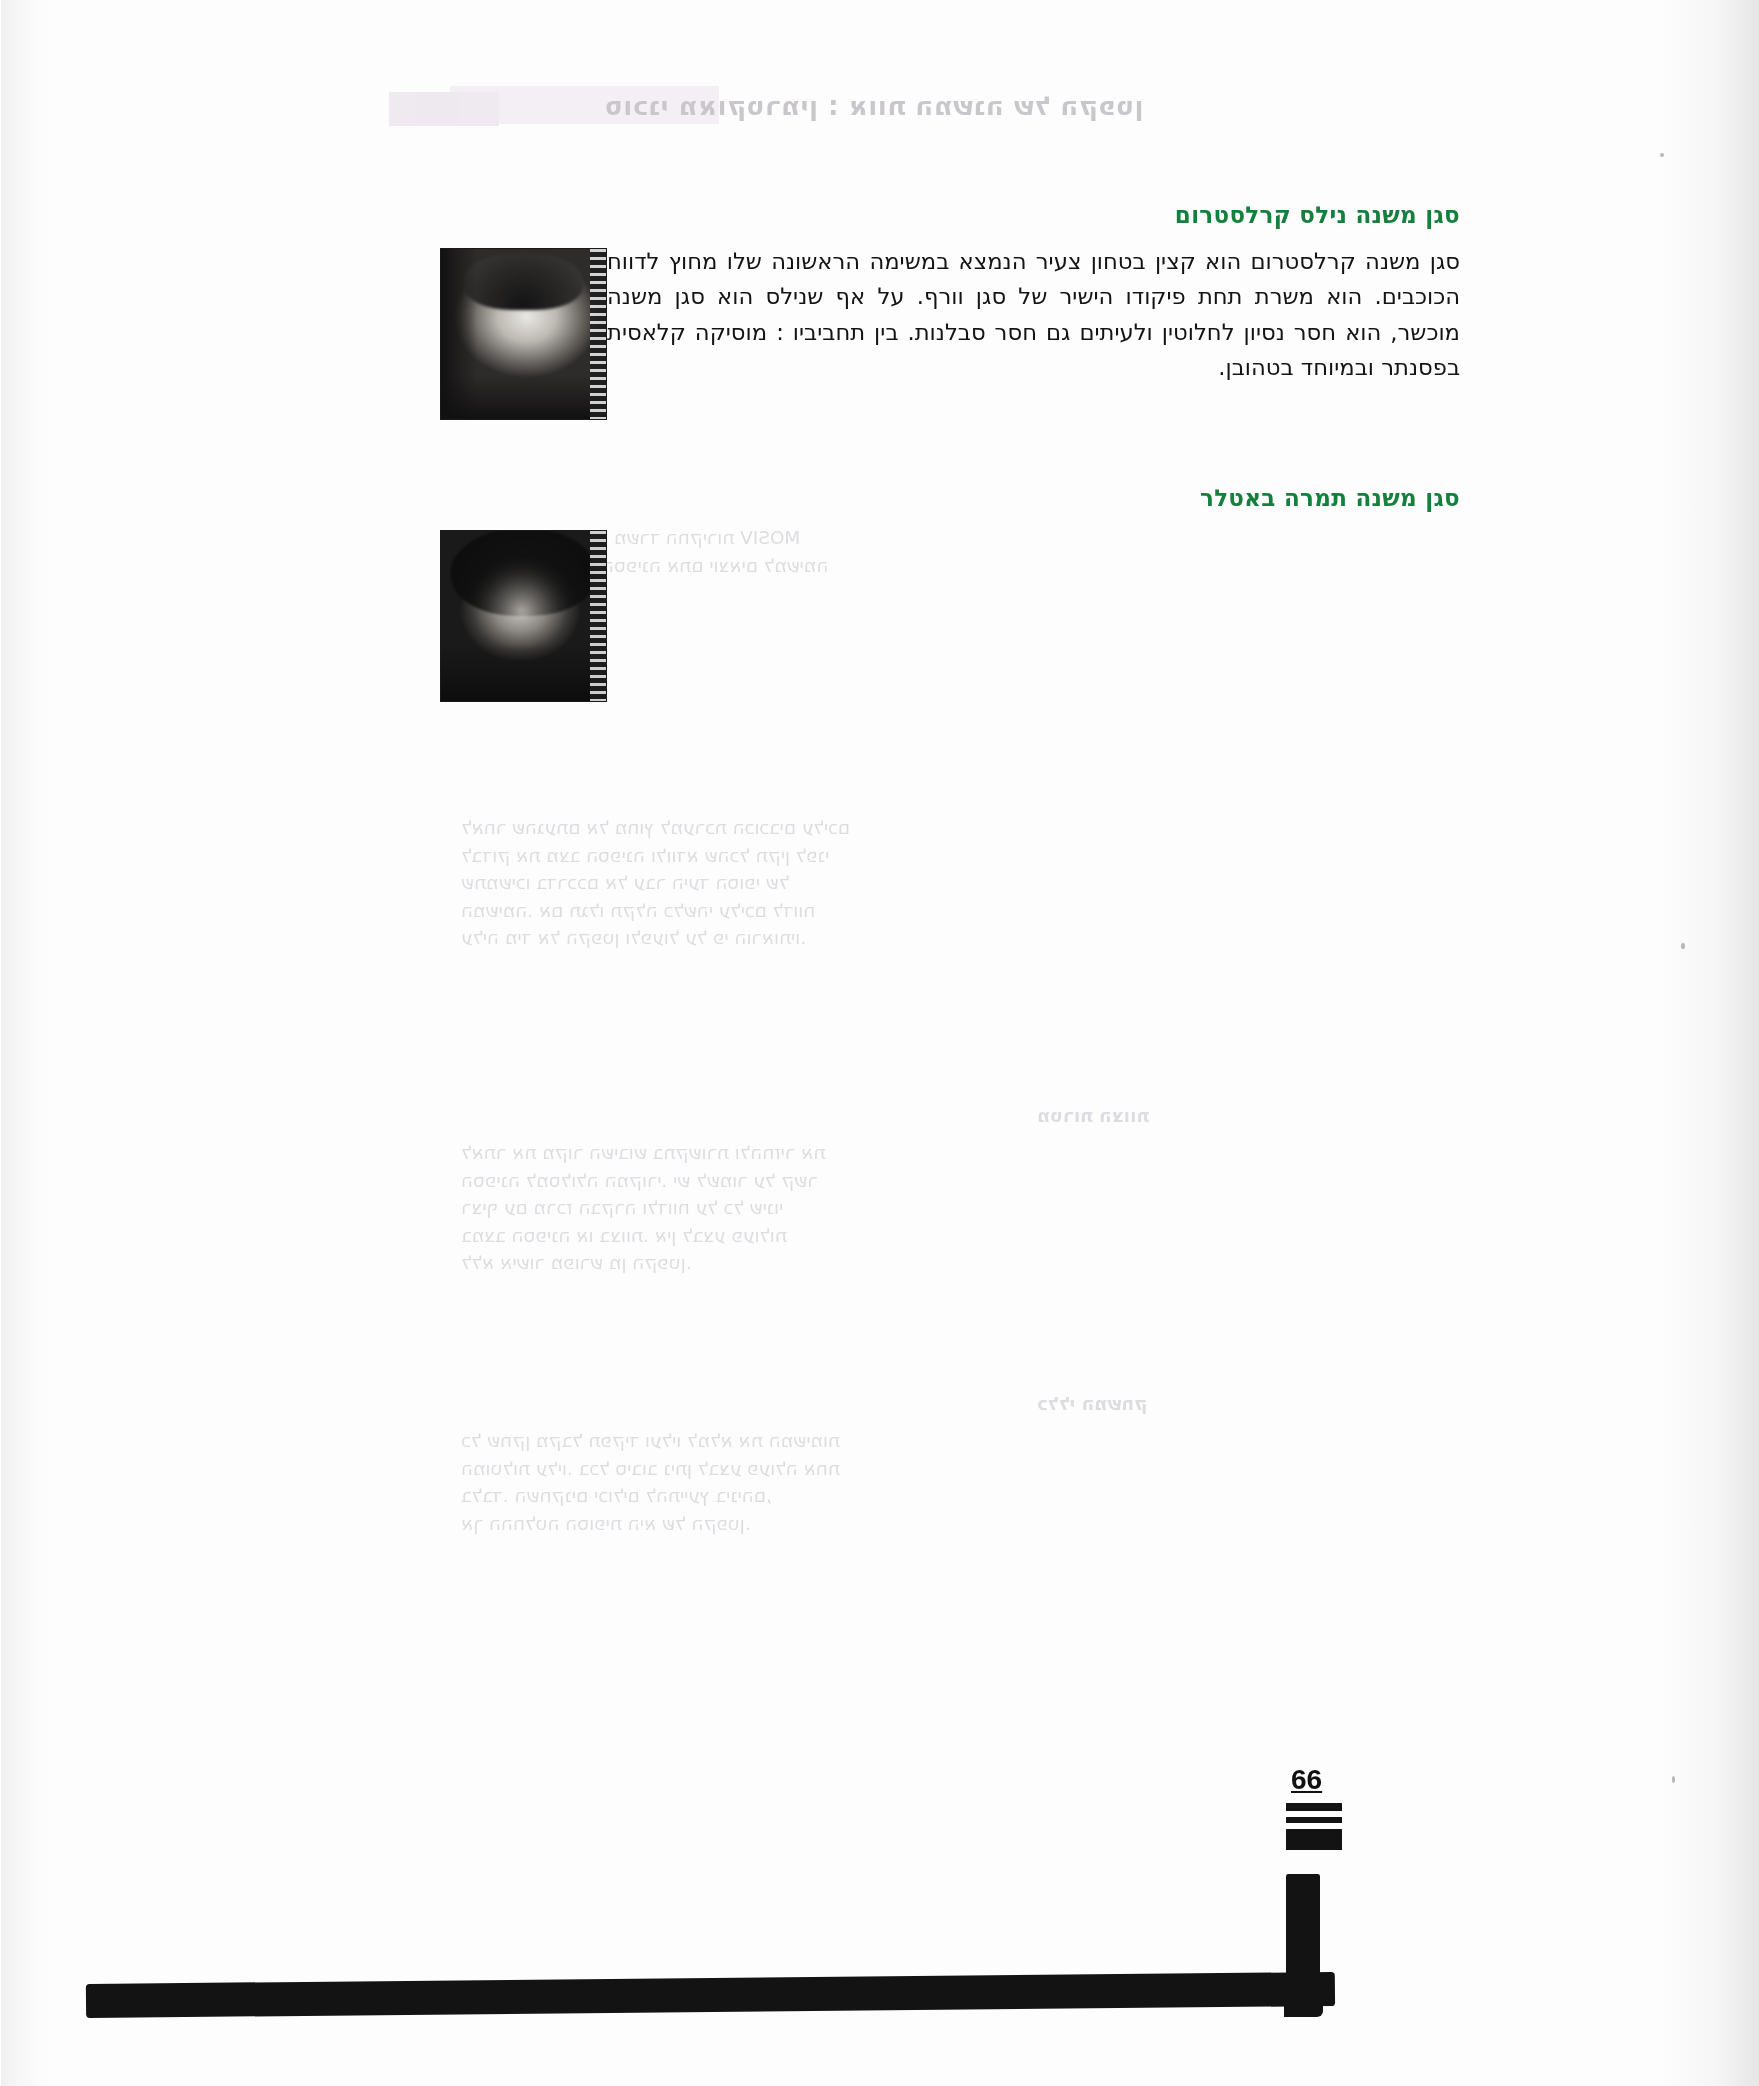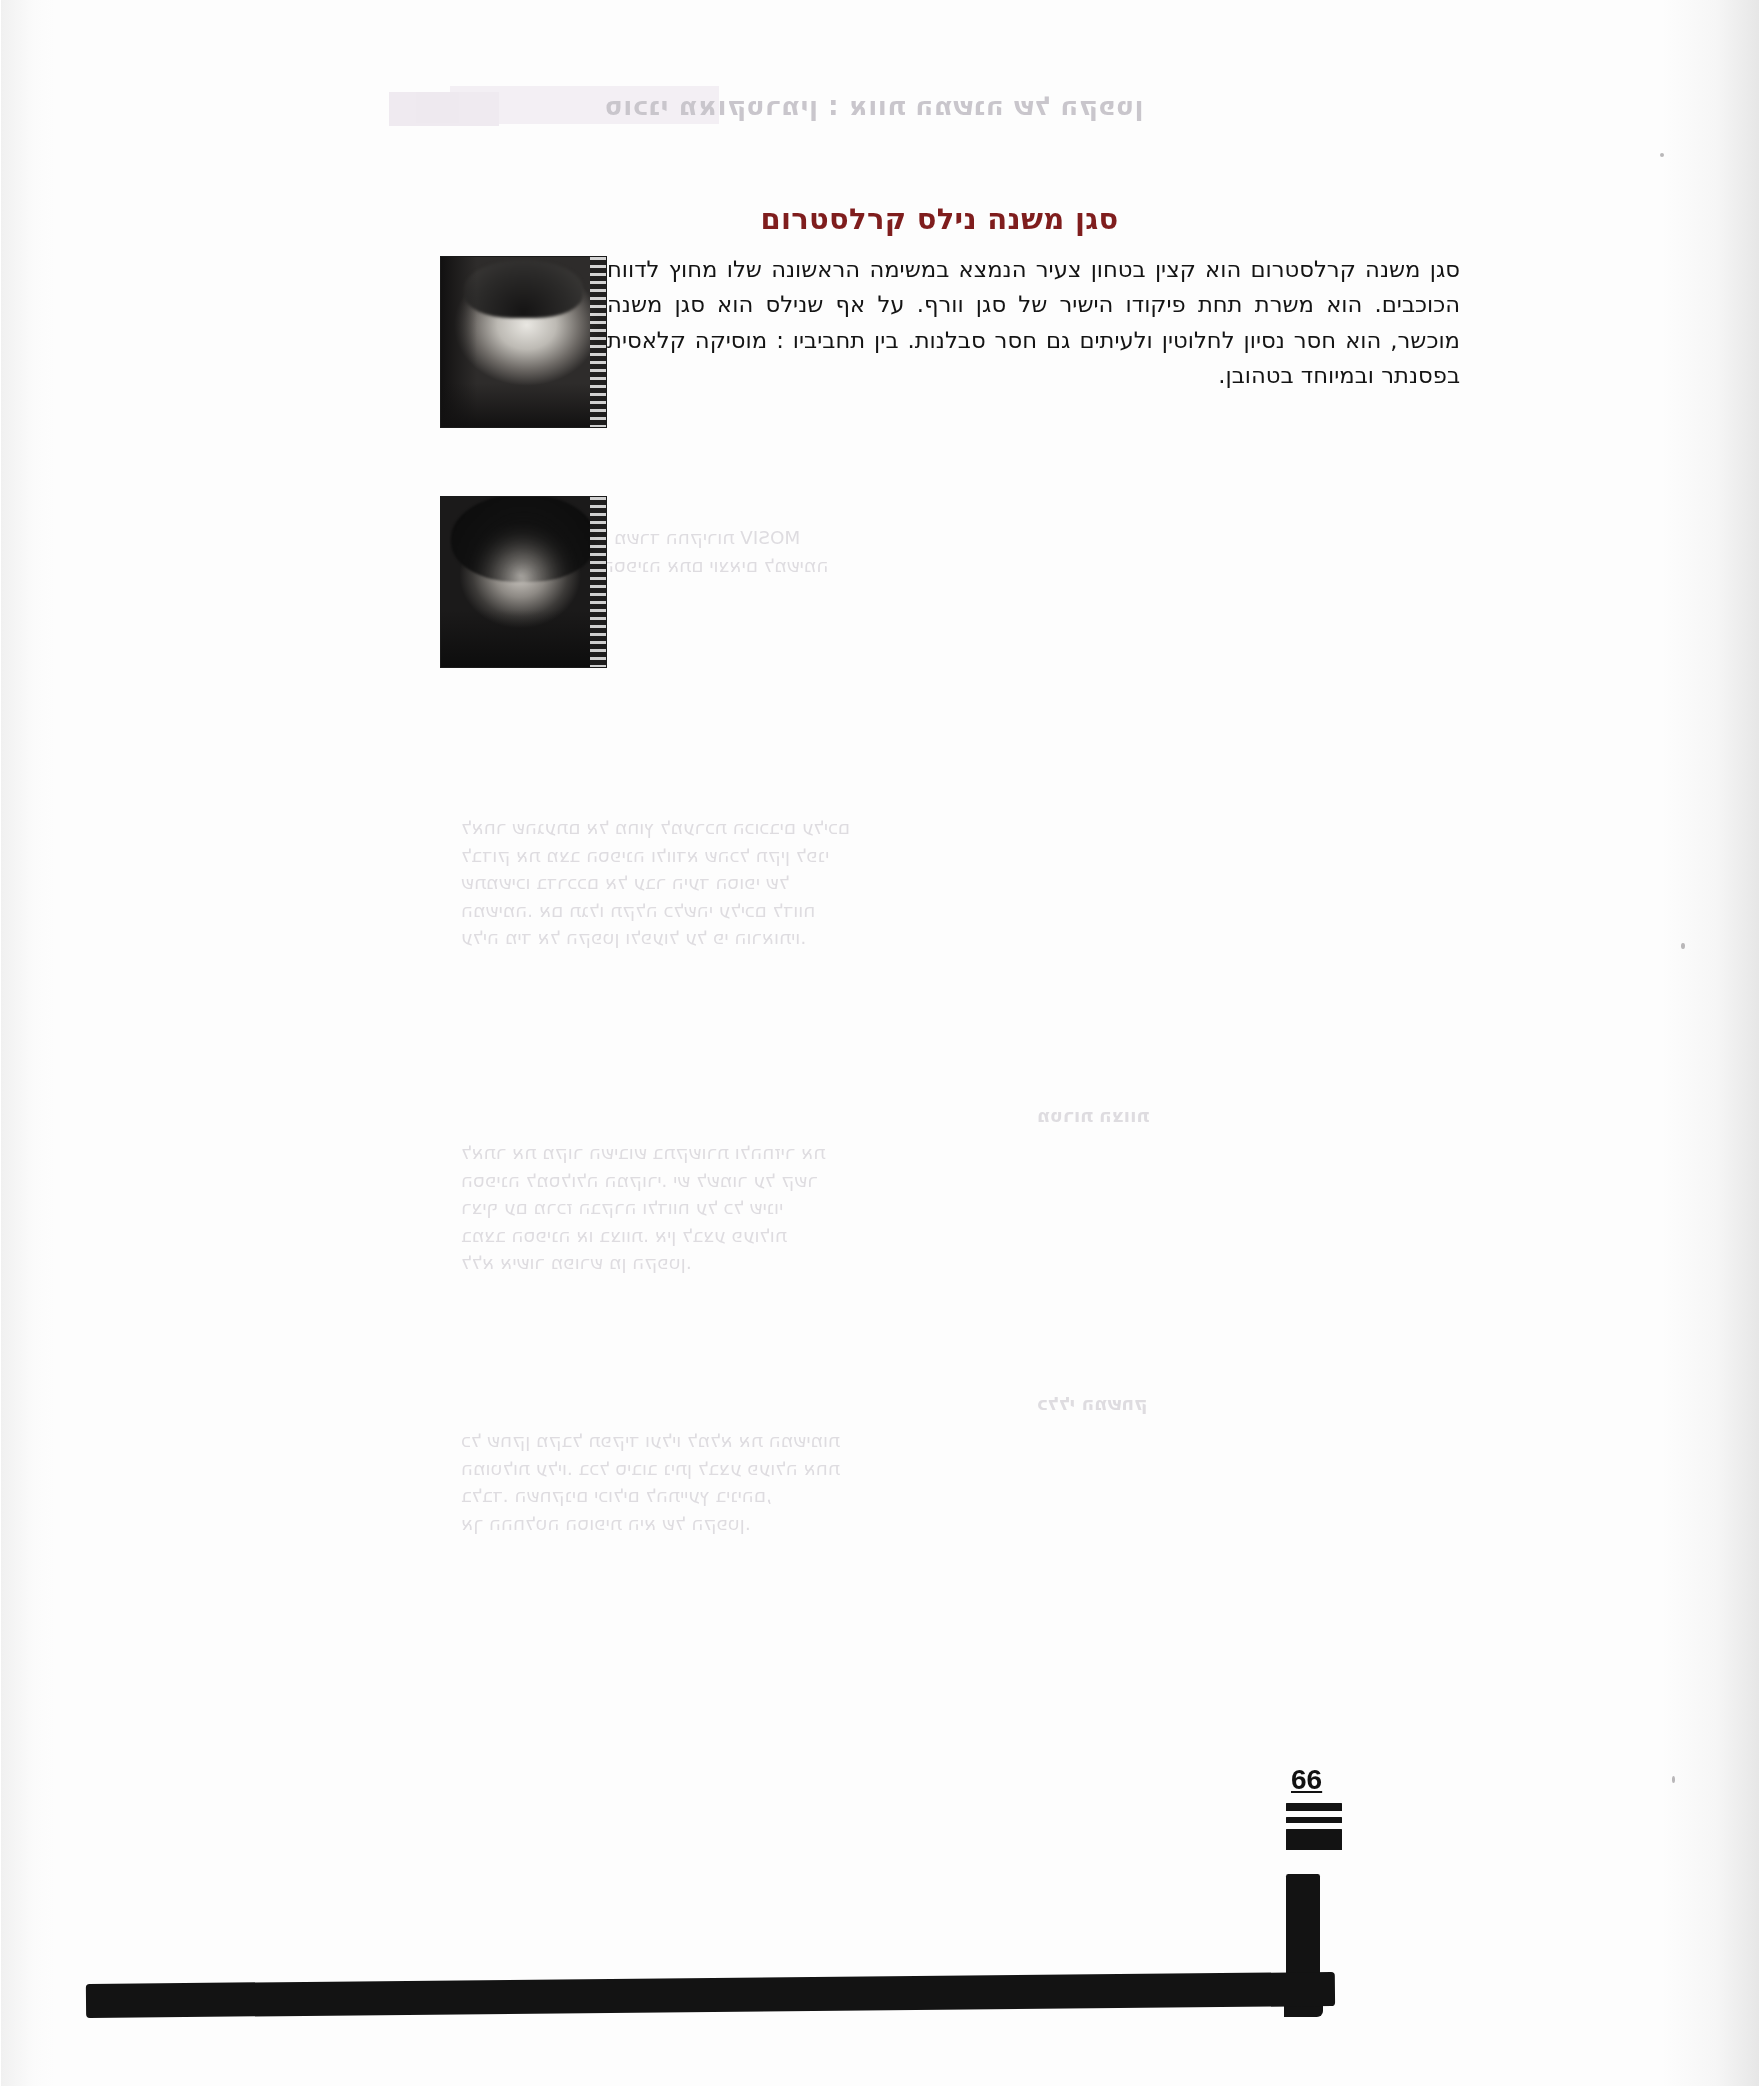--- a/index.html
+++ b/index.html
@@ -103,24 +103,24 @@
     right: 300px;
     width: 1041px;
   }
 
   .section {
     position: relative;
     margin-bottom: 43px;
   }
 
   .section-heading {
-    font-size: 29px;
+    font-size: 23px;
     font-weight: bold;
-    color: #7f1d1d;
-    text-align: center;
+    color: #15803d;
+    text-align: right;
     margin: 0 0 16px 0;
     letter-spacing: 0.3px;
   }
 
   .section-body {
     font-size: 22.7px;
     line-height: 1.56;
     color: #141414;
     text-align: justify;
     text-align-last: right;
@@ -339,20 +339,21 @@
         <div class="shadow-l"></div>
         <div class="shadow-b"></div>
         <div class="ribs"></div>
       </div>
 
       <p class="section-body">סגן משנה קרלסטרום הוא קצין בטחון צעיר הנמצא במשימה הראשונה שלו מחוץ לדווח הכוכבים. הוא משרת תחת פיקודו הישיר של סגן וורף. על אף שנילס הוא סגן משנה מוכשר, הוא חסר נסיון לחלוטין ולעיתים גם חסר סבלנות. בין תחביביו : מוסיקה קלאסית בפסנתר ובמיוחד בטהובן.</p>
       <div style="clear: both;"></div>
     </div>
 
     <div class="section" style="margin-top: 59px;">
+      <h2 class="section-heading">סגן משנה תמרה באטלר</h2>
 
       <div class="portrait p2">
         <div class="face"></div>
         <div class="hair"></div>
         <div class="shadow-b"></div>
         <div class="ribs"></div>
       </div>
 
       <div style="clear: both;"></div>
     </div>

